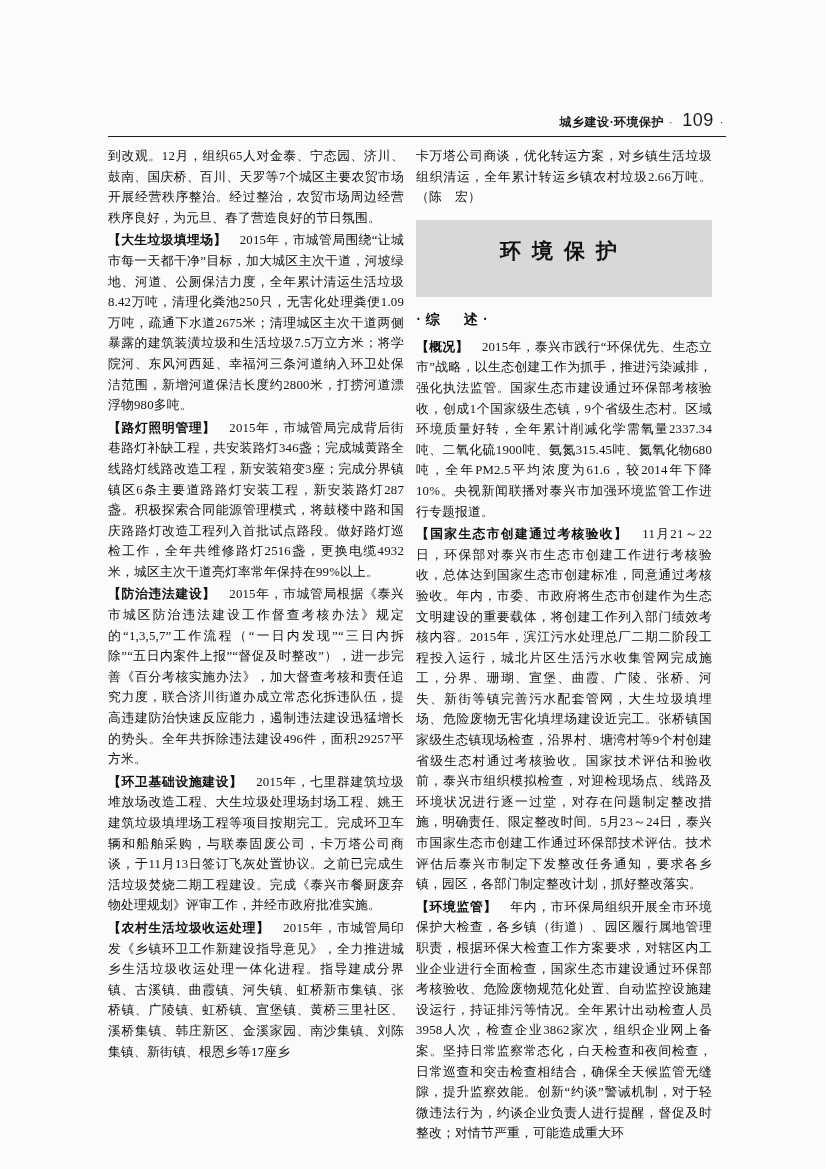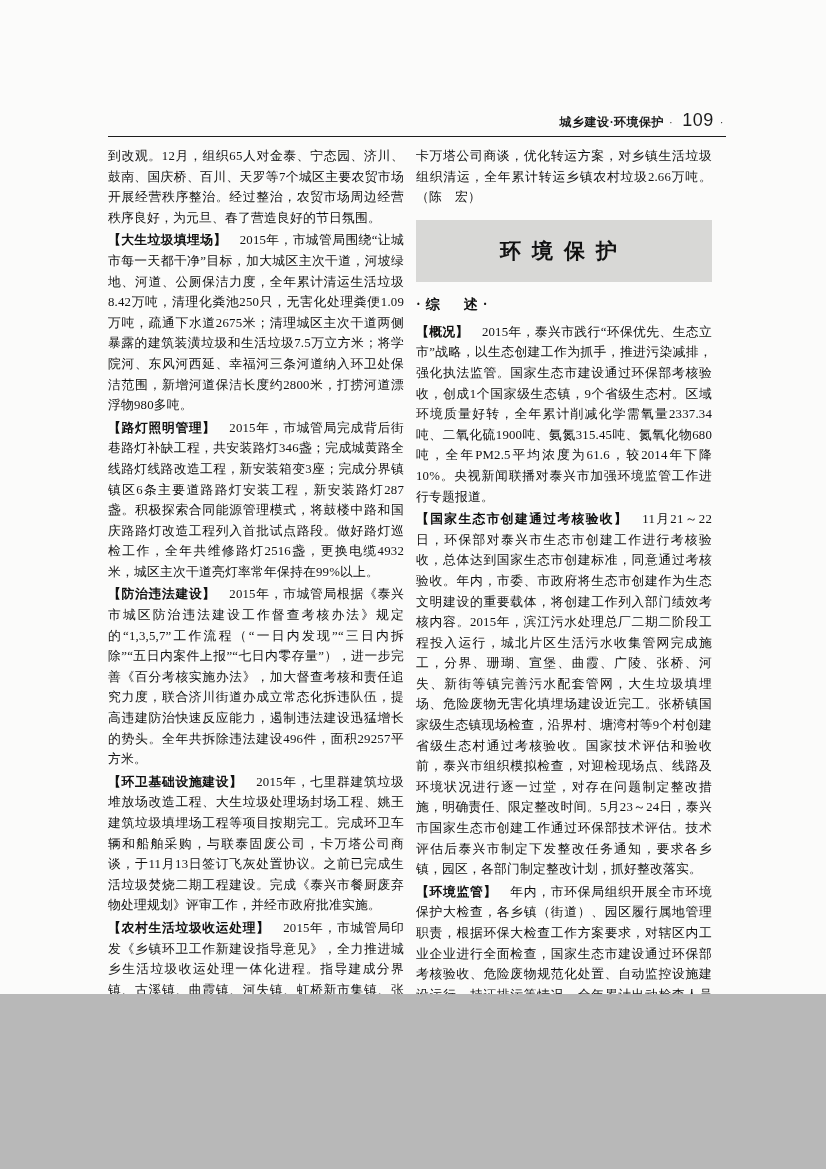--- a/index.html
+++ b/index.html
@@ -5,21 +5,21 @@
   html, body {
     margin: 0;
     padding: 0;
     background: #b8b8b8;
   }
   body {
     font-family: "Liberation Serif", "DejaVu Serif", serif;
   }
   .page {
     width: 826px;
-    height: 994px;
+    height: 1169px;
     background: #fbfbfa;
     position: relative;
     box-sizing: border-box;
     overflow: hidden;
   }
   .page-inner {
     position: absolute;
     left: 108px;
     top: 110px;
     width: 618px;
@@ -77,21 +77,21 @@
     letter-spacing: 0.2px;
   }
   .sec-head {
     font-weight: bold;
   }
   .gap { margin-top: 9px; }
   
   .banner {
     background: #d8d8d6;
     text-align: center;
-    padding: 17px 0 17px 0;
+    padding: 17px 0 32px 0;
     margin: 12px 0 14px 0;
   }
   .banner-text {
     font-size: 21px;
     font-weight: bold;
     letter-spacing: 11px;
     color: #111;
     font-family: "Liberation Serif", serif;
   }
   .subhead {
@@ -126,21 +126,21 @@
 
         <p class="para gap">
           <span class="sec-head">【大生垃圾填埋场】</span><span>　2015年，市城管局围绕“让城市每一天都干净”目标，加大城区主次干道，河坡绿地、河道、公厕保洁力度，全年累计清运生活垃圾8.42万吨，清理化粪池250只，无害化处理粪便1.09万吨，疏通下水道2675米；清理城区主次干道两侧暴露的建筑装潢垃圾和生活垃圾7.5万立方米；将学院河、东风河西延、幸福河三条河道纳入环卫处保洁范围，新增河道保洁长度约2800米，打捞河道漂浮物980多吨。</span>
         </p>
 
         <p class="para gap">
           <span class="sec-head">【路灯照明管理】</span><span>　2015年，市城管局完成背后街巷路灯补缺工程，共安装路灯346盏；完成城黄路全线路灯线路改造工程，新安装箱变3座；完成分界镇镇区6条主要道路路灯安装工程，新安装路灯287盏。积极探索合同能源管理模式，将鼓楼中路和国庆路路灯改造工程列入首批试点路段。做好路灯巡检工作，全年共维修路灯2516盏，更换电缆4932米，城区主次干道亮灯率常年保持在99%以上。</span>
         </p>
 
         <p class="para gap">
-          <span class="sec-head">【防治违法建设】</span><span>　2015年，市城管局根据《泰兴市城区防治违法建设工作督查考核办法》规定的“1,3,5,7”工作流程（“一日内发现”“三日内拆除”“五日内案件上报”“七日内零存量”），进一步完善《百分考核实施办法》，加大督查考核和责任追究力度，联合济川街道办成立常态化拆违队伍，提高违建防治快速反应能力，遏制违法建设迅猛增长的势头。全年共拆除违法建设496件，面积29257平方米。</span>
+          <span class="sec-head">【防治违法建设】</span><span>　2015年，市城管局根据《泰兴市城区防治违法建设工作督查考核办法》规定的“1,3,5,7”工作流程（“一日内发现”“三日内拆除”“五日内案件上报”“督促及时整改”），进一步完善《百分考核实施办法》，加大督查考核和责任追究力度，联合济川街道办成立常态化拆违队伍，提高违建防治快速反应能力，遏制违法建设迅猛增长的势头。全年共拆除违法建设496件，面积29257平方米。</span>
         </p>
 
         <p class="para gap">
           <span class="sec-head">【环卫基础设施建设】</span><span>　2015年，七里群建筑垃圾堆放场改造工程、大生垃圾处理场封场工程、姚王建筑垃圾填埋场工程等项目按期完工。完成环卫车辆和船舶采购，与联泰固废公司，卡万塔公司商谈，于11月13日签订飞灰处置协议。之前已完成生活垃圾焚烧二期工程建设。完成《泰兴市餐厨废弃物处理规划》评审工作，并经市政府批准实施。</span>
         </p>
 
         <p class="para gap">
           <span class="sec-head">【农村生活垃圾收运处理】</span><span>　2015年，市城管局印发《乡镇环卫工作新建设指导意见》，全力推进城乡生活垃圾收运处理一体化进程。指导建成分界镇、古溪镇、曲霞镇、河失镇、虹桥新市集镇、张桥镇、广陵镇、虹桥镇、宣堡镇、黄桥三里社区、溪桥集镇、韩庄新区、金溪家园、南沙集镇、刘陈集镇、新街镇、根恩乡等17座乡</span>
         </p>
 

